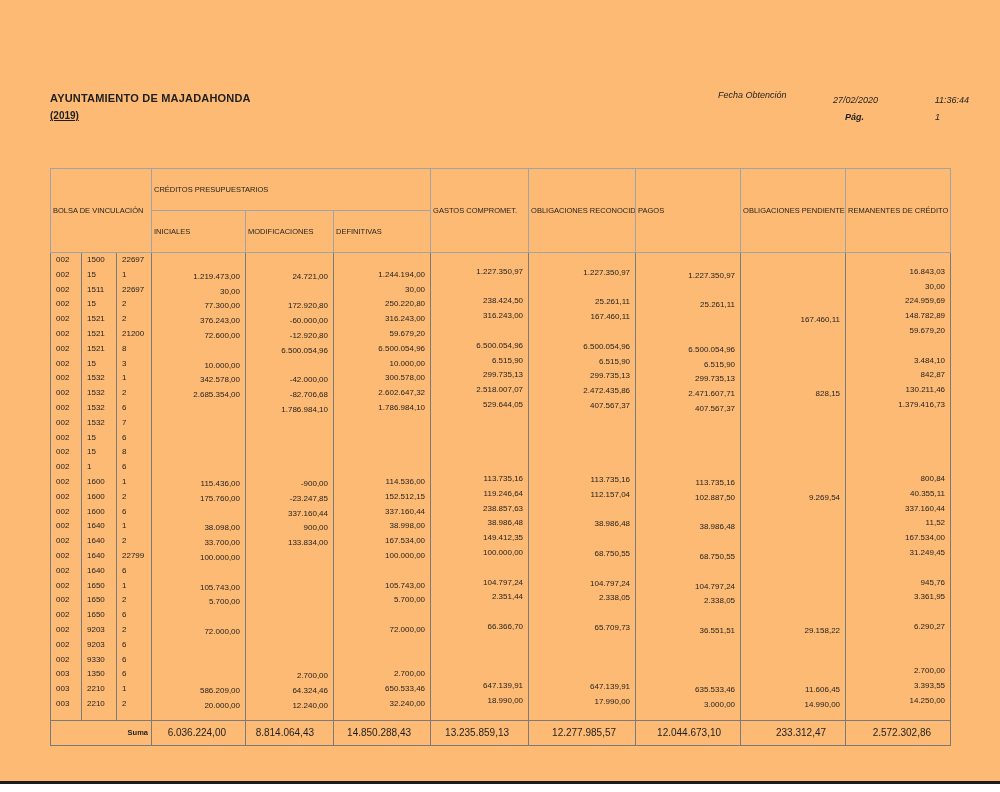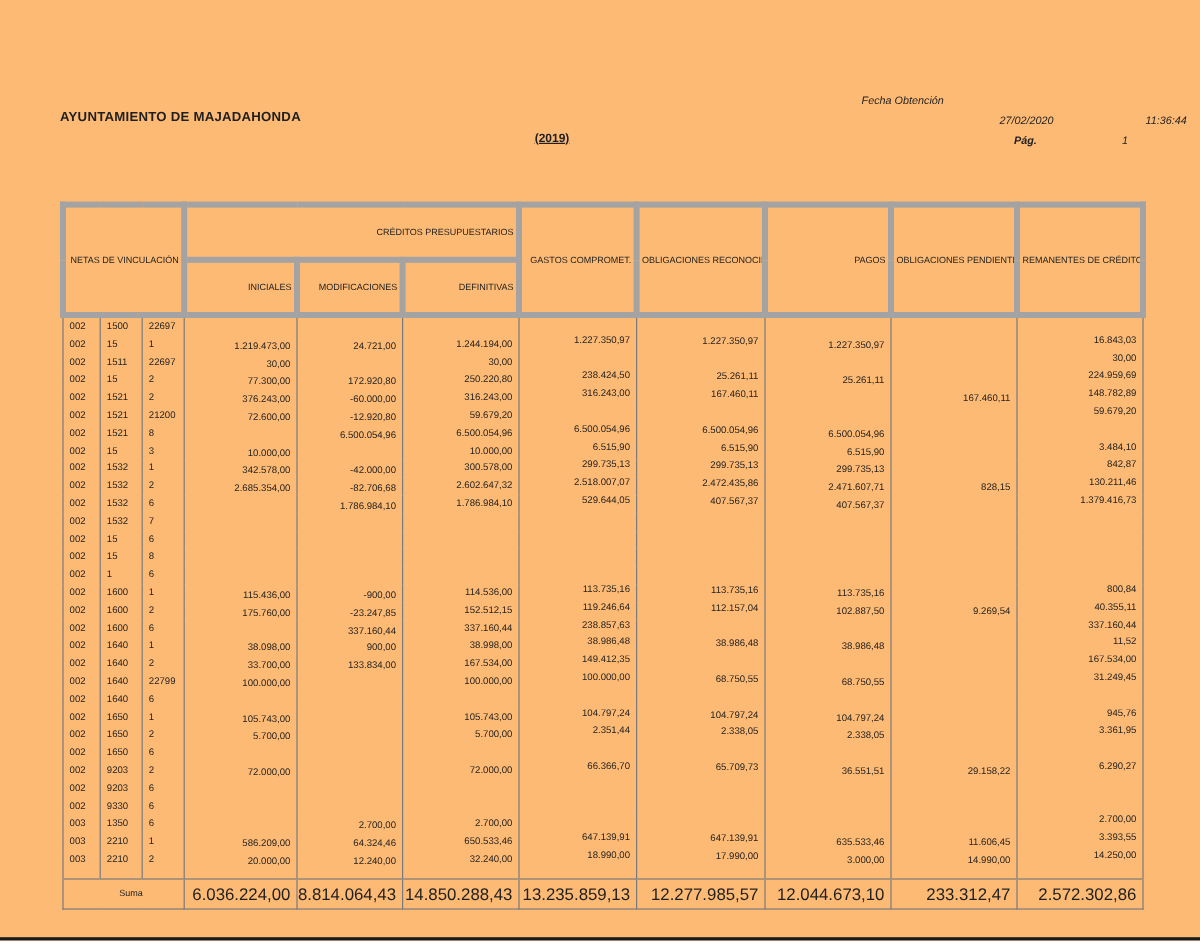--- a/index.html
+++ b/index.html
@@ -2,37 +2,37 @@
 <html><head>
 <meta charset="utf-8">
 <style>
   * { margin:0; padding:0; box-sizing:border-box; }
   html,body { background:#ffffff; }
   body { font-family:"Liberation Sans","DejaVu Sans",sans-serif; color:#1f1f1f; }
   .page { position:relative; width:1000px; height:784px; background:#fdba74; overflow:hidden; }
 
   .org-name { position:absolute; left:50px; top:92px; font-size:11px; font-weight:bold; letter-spacing:0.2px; }
   .meta-label, .meta-val { position:absolute; font-size:9px; font-style:italic; }
-  .fecha-label { left:718px; top:79px;text-align:right; }
+  .fecha-label { left:718px; top:90px;text-align:right; }
   .fecha-date  { left:790px; top:95px; width:88px; text-align:right;font-style:italic; }
-  .fecha-time  { left:914px; top:95px; width:75px; text-align:right; }
+  .fecha-time  { left:894px; top:95px; width:75px; text-align:right; }
   .pag-label   { left:845px; top:112px;font-weight:bold; }
   .pag-value   { left:870px; top:112px; width:70px; text-align:right; }
 
-  .center-block { position:absolute; left:50px; width:820px; text-align:center;text-decoration:underline; }
+  .center-block { position:absolute; left:50px; width:820px; text-align:left;text-decoration:underline; }
   .year-line   { top:110px; font-size:10px; font-weight:bold; }
   .report-title{ top:125px; font-size:10px; font-weight:bold; letter-spacing:0.1px; }
   .section-title { position:absolute; left:50px; top:148px; font-size:10px; letter-spacing:0.1px; }
 
   table.report { position:absolute; left:50px; top:168px; width:900px; border-collapse:collapse; table-layout:fixed; }
   .report th, .report td { overflow:hidden; white-space:nowrap; }
 
   .report thead th {
-    border:5px solid #a3a3a3; font-size:7.5px; font-weight:normal;
-    text-align:right; vertical-align:middle; line-height:9px; padding:16px 2px;
+    border:1px solid #a3a3a3; font-size:7.5px; font-weight:normal;
+    text-align:left; vertical-align:middle; line-height:9px; padding:16px 2px;
   }
   .report thead tr.h1 th { height:20px; }
   .report thead tr.h2 th { height:22px; }
 
   .report tbody td {
     border-left:1px solid #7a7a7a; border-right:1px solid #7a7a7a;
     height:14.8px; line-height:14.8px; font-size:8px; padding:0;
   }
   .report tbody td.code { text-align:left; padding-left:5px; }
   .report tbody td.num  { text-align:right; padding-right:5px; }
@@ -41,24 +41,24 @@
   .v { display:inline-block; position:relative; }
   td.c4 .v, td.c5 .v { top:2px; }
   td.c6 .v  { top:0px; }
   td.c7 .v  { top:-3px; }
   td.c8 .v  { top:-2px; }
   td.c9 .v  { top:1px; }
   td.c10 .v { top:1px; }
   td.c11 .v { top:-3px; }
 
   .report tfoot td {
-    border:1px solid #7a7a7a; height:25px; font-size:14px;
-    text-align:right; padding-right:5px; vertical-align:middle;
+    border:1px solid #7a7a7a; height:25px; font-size:10px;
+    text-align:right; padding-right:19px; vertical-align:middle;
   }
-  .report tfoot td.suma-label { font-weight:normal; padding-right:34px; font-size:7.5px; }
+  .report tfoot td.suma-label { font-weight:bold; padding-right:3px; font-size:7.5px; }
 
   .bottom-bar { position:absolute; left:0; bottom:0; width:100%; height:3px; background:#1c1c1c; }
 </style>
 </head>
 <body>
 
 <div class="page">
 
   <div class="org-name">AYUNTAMIENTO DE MAJADAHONDA</div>
 
@@ -79,21 +79,21 @@
         <col style="width:88px">
         <col style="width:97px">
       <col style="width:98px">
         <col style="width:107px">
         <col style="width:105px">
       <col style="width:105px">
         <col style="width:105px">
     </colgroup>
     <thead>
       <tr class="h1">
-        <th colspan="3" rowspan="2">NETAS DE VINCULACIÓN</th>
+        <th colspan="3" rowspan="2">BOLSA DE VINCULACIÓN</th>
         <th colspan="3">CRÉDITOS PRESUPUESTARIOS</th>
         <th rowspan="2">GASTOS COMPROMET.</th>
         <th rowspan="2">OBLIGACIONES RECONOCIDAS NETAS</th>
         <th rowspan="2">PAGOS</th>
         <th rowspan="2">OBLIGACIONES PENDIENTES DE PAGO A 31 DE DICIEMBRE</th>
         <th rowspan="2">REMANENTES DE CRÉDITO</th>
       </tr>
       <tr class="h2">
         <th>INICIALES</th>
         <th>MODIFICACIONES</th>

